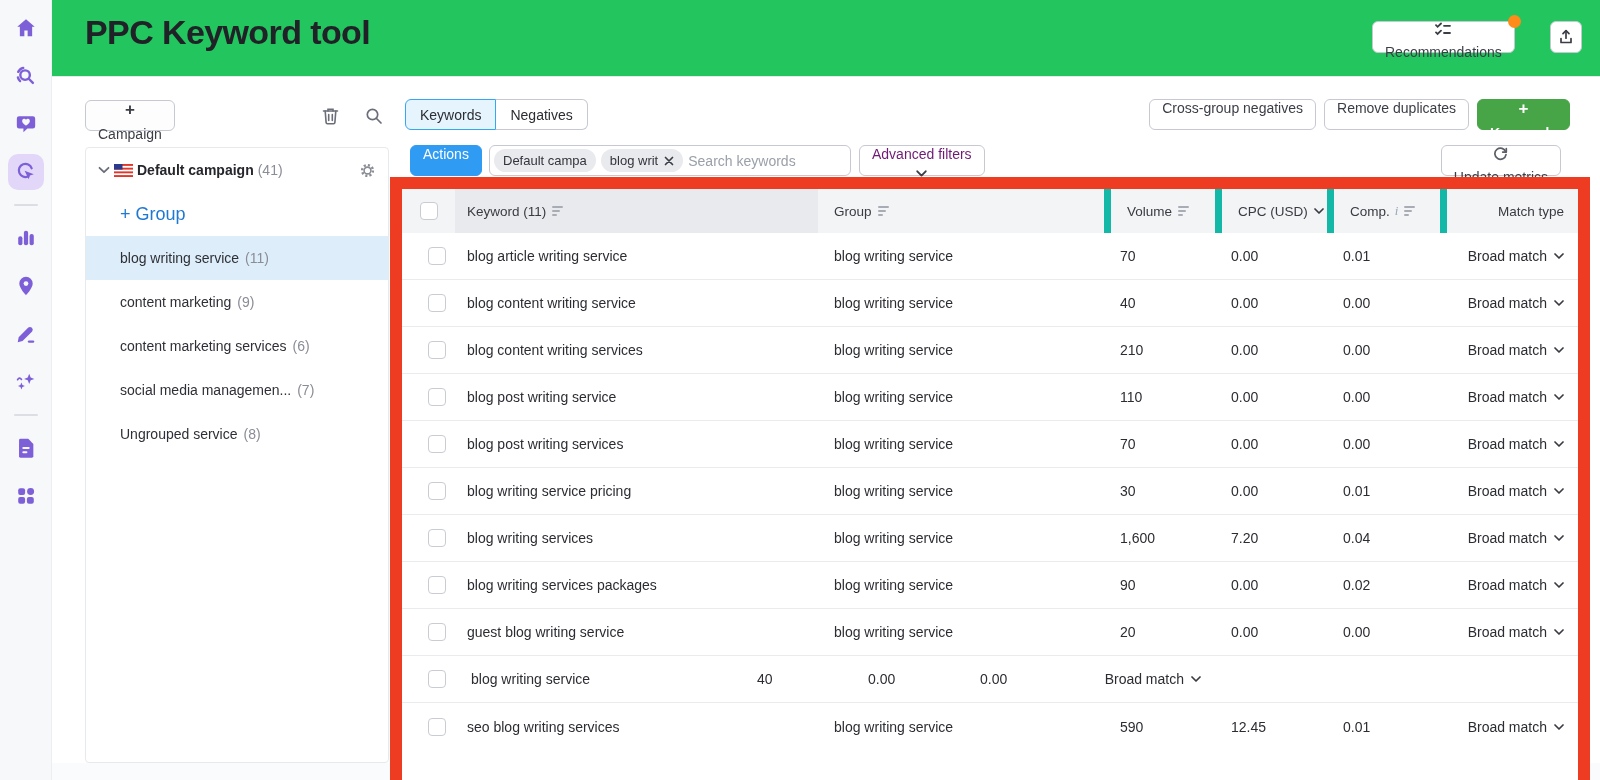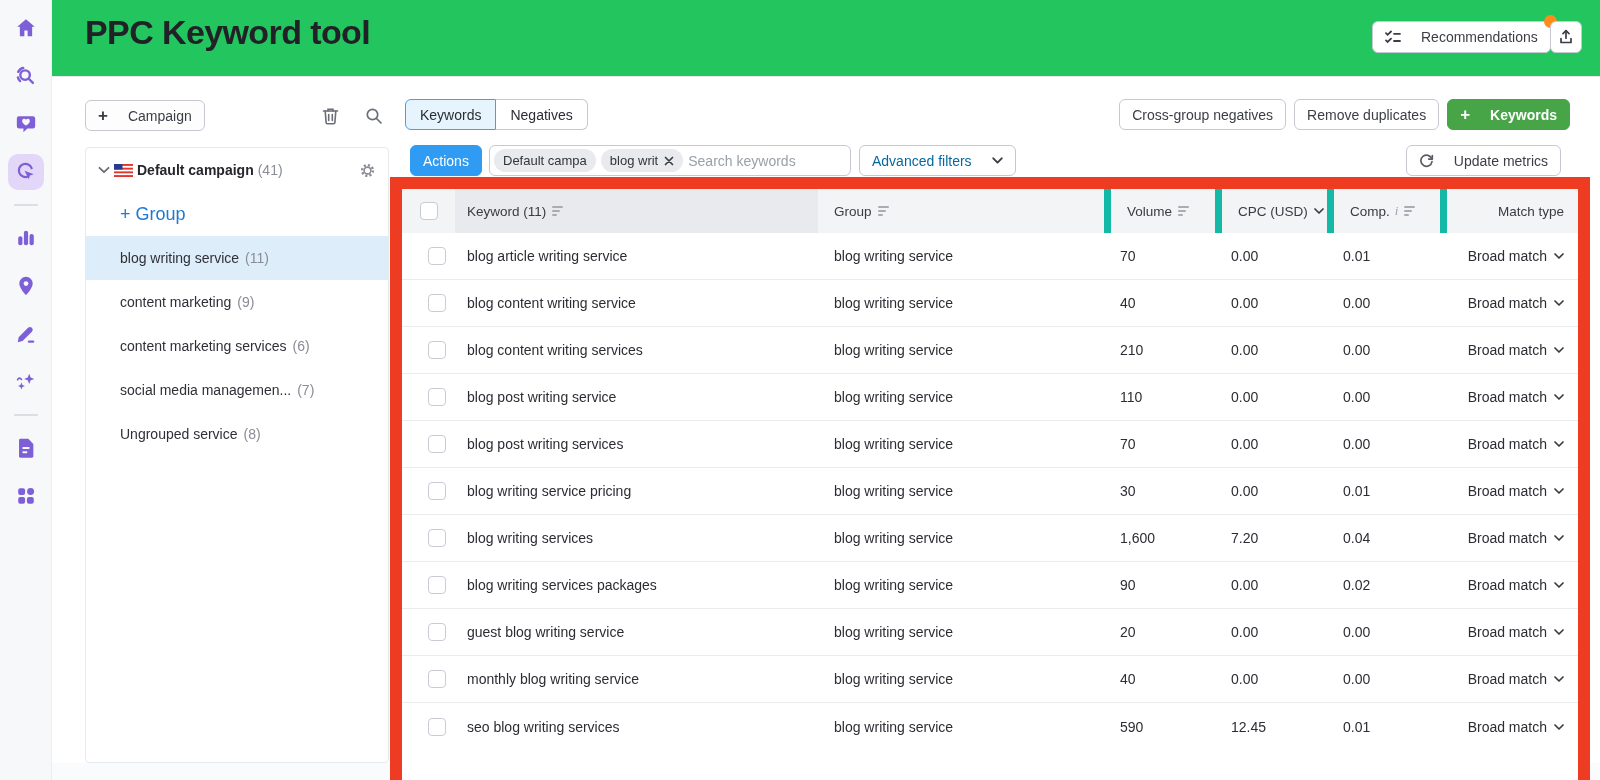--- a/index.html
+++ b/index.html
@@ -20,23 +20,23 @@
     align-items:center; padding-top:10px; z-index:5;}
   .rail-item{width:36px; height:36px; border-radius:10px; display:flex; align-items:center;
     justify-content:center; margin-bottom:12px; color:var(--brand-purple); cursor:pointer; flex:none;}
   .rail-item.active{background:#e2d7f8;}
   .rail-divider{width:24px; height:2px; background:#dcdee4; border-radius:1px; margin:2px 0 14px; flex:none;}
   
   .app-header{position:absolute; left:52px; top:0; width:1548px; height:77px; background:#22c55e;
     border-bottom:1px solid var(--line-gray); z-index:4;}
   .page-title{position:absolute; left:33px; top:13px; font-size:34px; font-weight:700;
     color:#212227; letter-spacing:-0.6px;}
-  .btn{display:inline-flex; align-items:center; gap:20px; border:1px solid var(--border-gray);
+  .btn{display:inline-flex; align-items:center; gap:8px; border:1px solid var(--border-gray);
     background:#fff; border-radius:6px; font-size:14px; color:#3c3e46; height:31px;
-    padding:0 12px; cursor:pointer; white-space:nowrap;}
+    padding:0 12px; cursor:pointer; white-space:nowrap;flex-direction:column;}
   .recommendations-wrap{position:absolute; left:1320px; top:21px; height:32px;}
   .recommendations-btn{height:32px;}
   .notif-dot{position:absolute; right:-6px; top:-6px; width:13px; height:13px; border-radius:50%;
     background:var(--notification-orange);}
   .export-btn{position:absolute; left:1498px; top:21px; width:32px; height:32px; padding:0;
     justify-content:center;}
   
   .campaign-btn{position:absolute; left:85px; top:100px; height:31px; background:#fdfdfd;}
   .panel-tools{position:absolute; left:318px; top:104px; display:flex; gap:20px; color:#6b6e78;}
   .tool-icon{width:24px; height:24px; display:flex; align-items:center; justify-content:center; cursor:pointer;}
@@ -69,21 +69,21 @@
   .filter-box{position:absolute; left:84px; top:0; width:362px; height:31px;
     border:1px solid var(--border-gray); border-radius:6px; background:#fff;
     display:flex; align-items:center; padding:0 4px; gap:5px; overflow:hidden;}
   .chip{display:inline-flex; align-items:center; gap:6px; background:#e9eaee; border-radius:13px;
     height:23px; padding:0 9px; font-size:13px; color:#33353c; flex:none; cursor:default;}
   .chip .chip-label{max-width:88px; overflow:hidden; white-space:nowrap;}
   .chip .chip-x{cursor:pointer; display:flex;}
   .search-input{border:none; outline:none; flex:1; font-size:14px; min-width:40px;
     font-family:inherit; color:#2c2d33; background:transparent;}
   .search-input::placeholder{color:#9aa0a8;}
-  .advanced-filters{position:absolute; left:454px; top:0; color:#0369a1;}
+  .advanced-filters{position:absolute; left:454px; top:0; color:#701a75;}
   .update-metrics{position:absolute; right:12px; top:0; color:#3c3e46;}
   
   .annotation-box{position:absolute; left:390px; top:177px; width:1200px; height:688px;
     border:12px solid var(--annotation-red); z-index:3; background:#fff;}
   .kw-table{width:1176px; height:562px; font-size:14px;}
   .thead{display:flex; height:44px; background:#f3f4f6; align-items:stretch;}
   .hcell{display:flex; align-items:center; gap:6px; font-size:13.5px; color:#3a3b42; padding-left:16px;}
   .hcell.sep{border-left:7px solid #14b8a6;}
   .hcell.hl{background:#e9eaed;}
   .col-cb{width:53px; display:flex; align-items:center; justify-content:center; flex:none; padding:0;}
@@ -563,21 +563,20 @@
                   <path d="M1 1l4 4 4-4"></path>
                 </svg>
               </span>
             </span>
           </div>
         </div>
         <div class="trow">
           <div class="cell col-cb">
             <span class="checkbox"></span>
           </div>
-          <div class="cell col-keyword">monthly blog writing service</div>
           <div class="cell col-group">blog writing service</div>
           <div class="cell col-volume">40</div>
           <div class="cell col-cpc">0.00</div>
           <div class="cell col-comp">0.00</div>
           <div class="cell col-match">
             <span class="match-dd">
               <span>Broad match</span>
               <span>
                 <svg width="10" height="6" viewBox="0 0 10 6" fill="none" stroke="#3a3b42" stroke-width="1.7" stroke-linecap="round" stroke-linejoin="round">
                   <path d="M1 1l4 4 4-4"></path>

